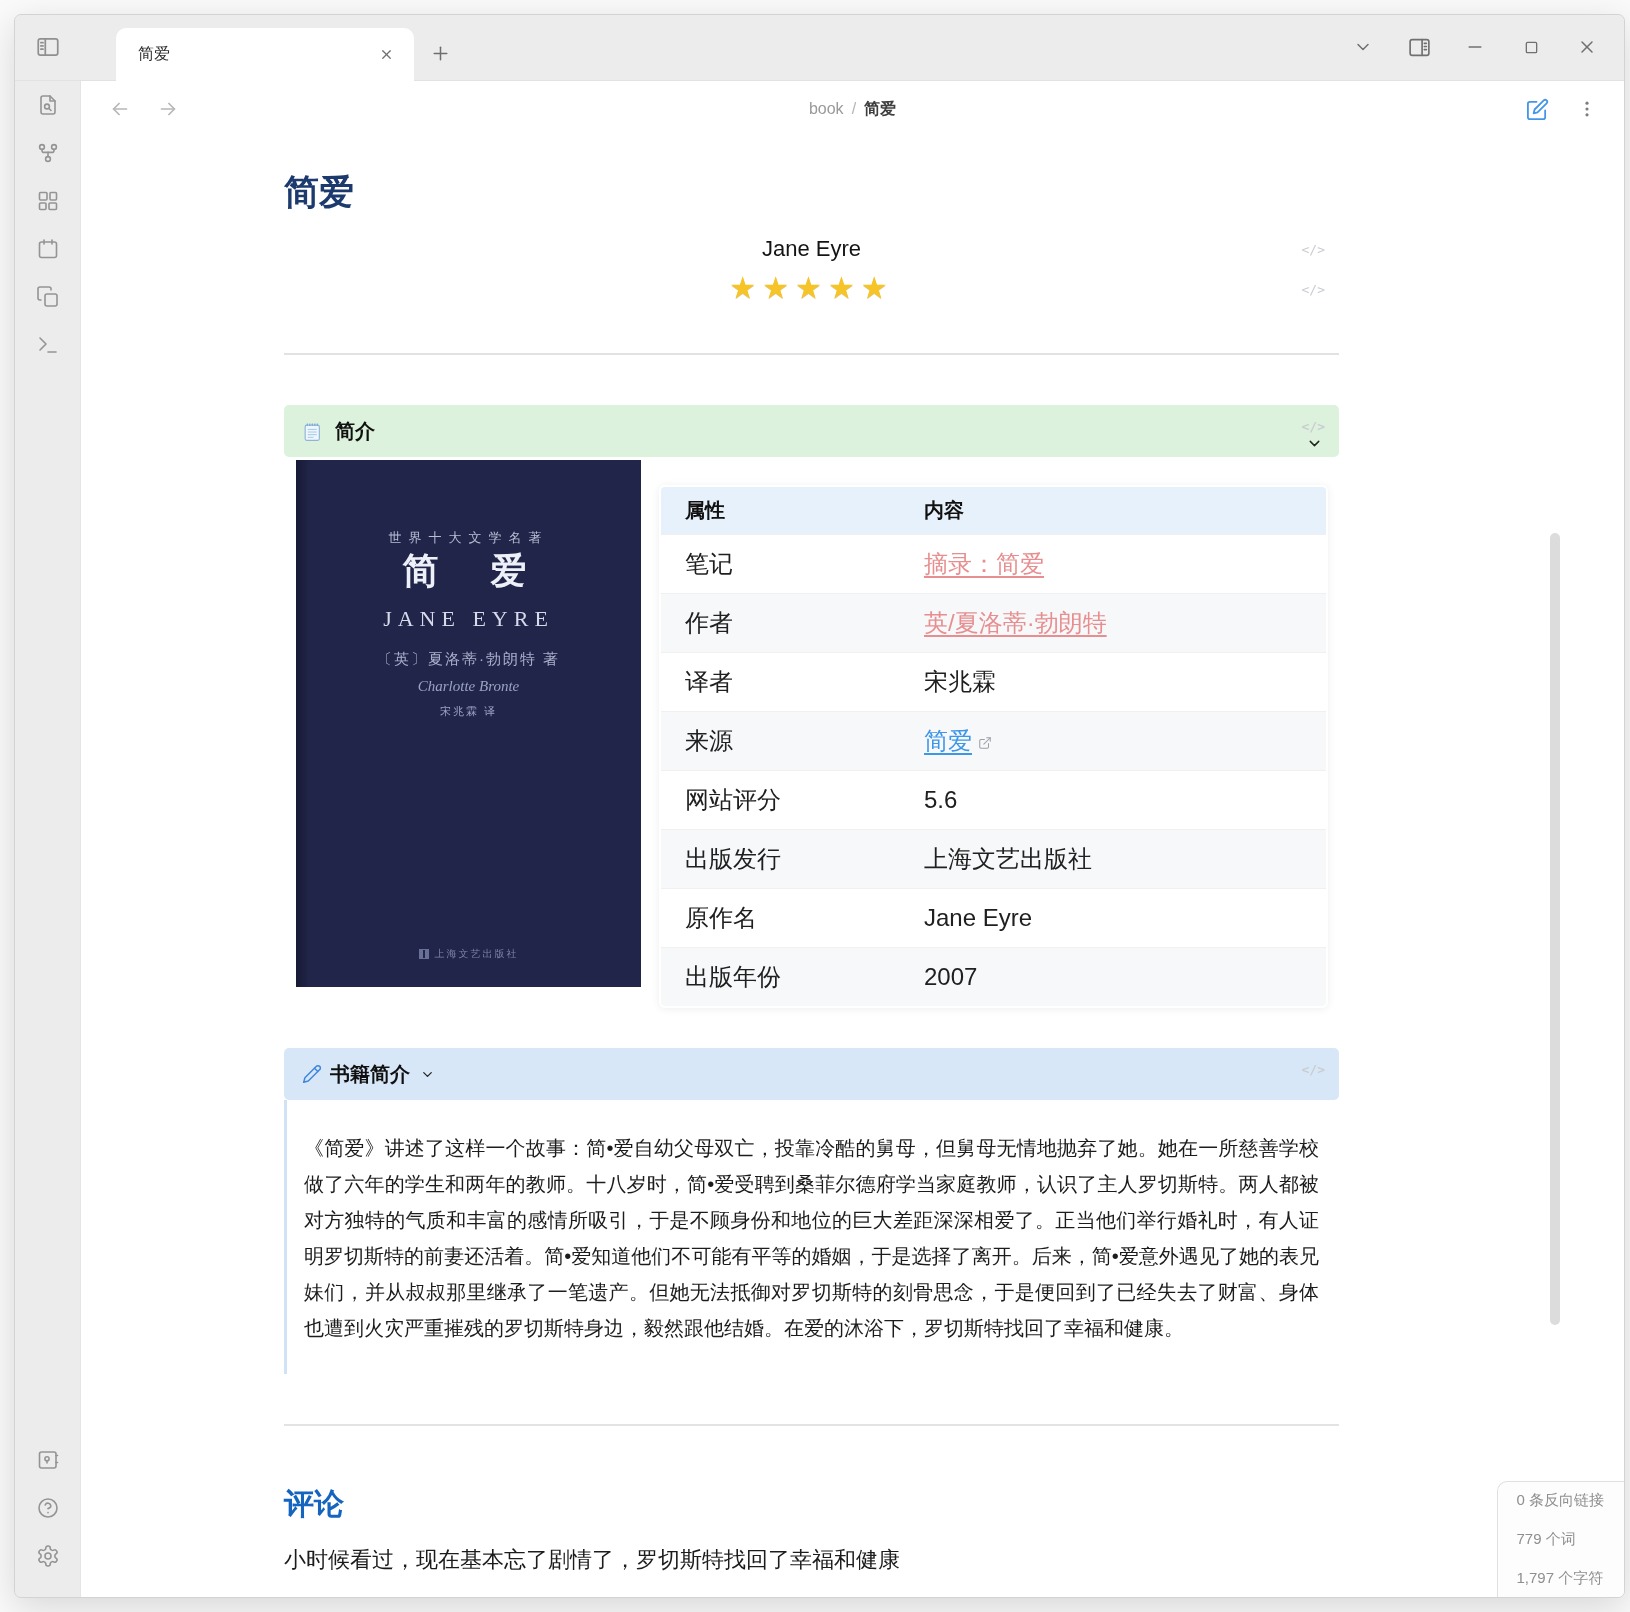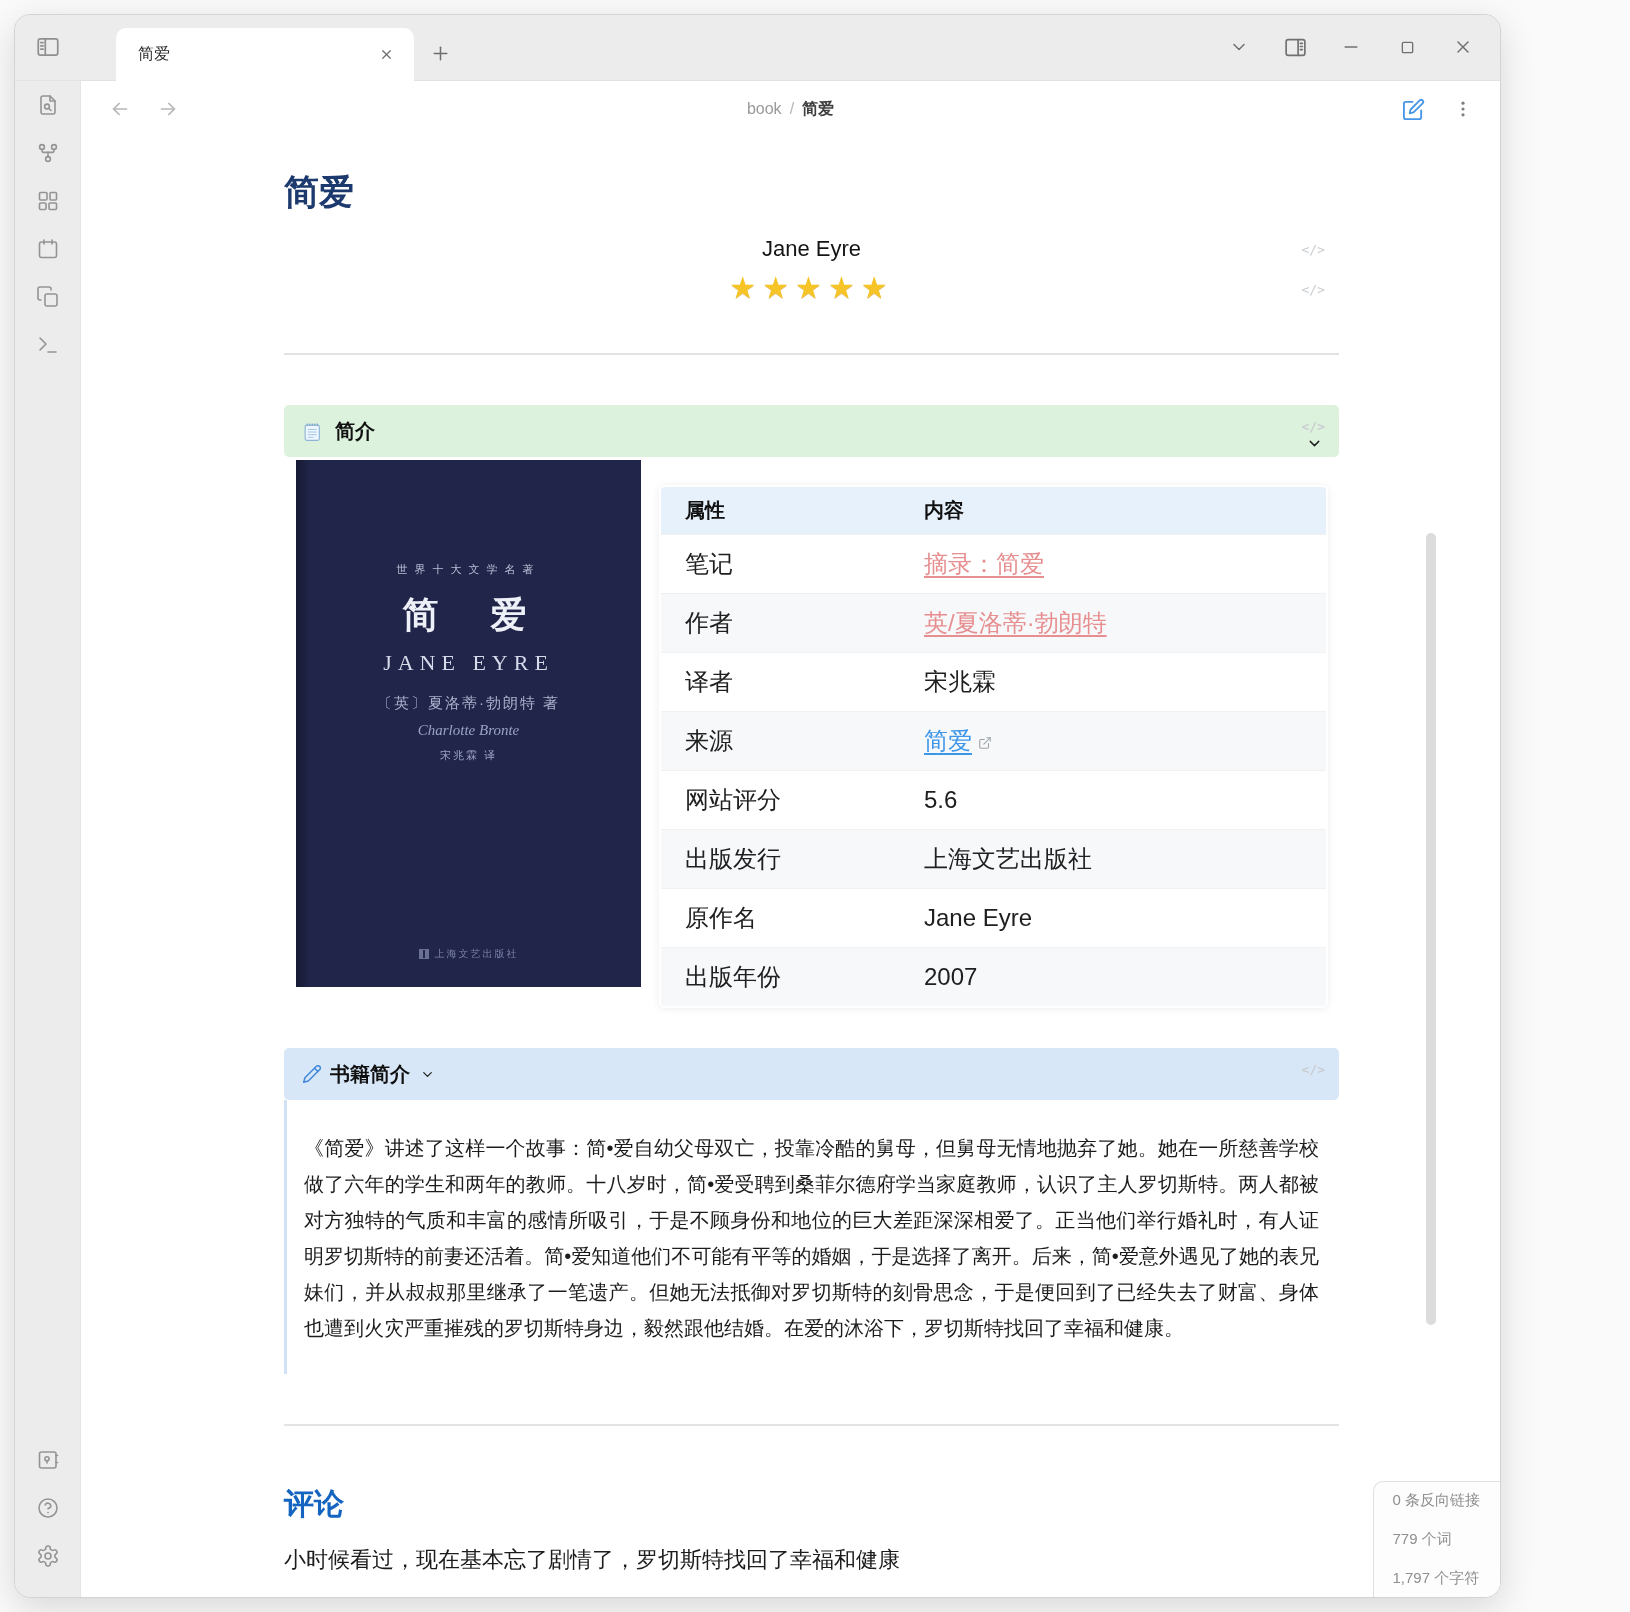--- a/index.html
+++ b/index.html
@@ -1,18 +1,18 @@
 <!DOCTYPE html>
 <html><head>
 <meta charset="utf-8">
 <style>
   * { box-sizing: border-box; margin: 0; padding: 0; }
   html,body { width:1630px; height:1612px; background:#fafafa; font-family:"Liberation Sans","DejaVu Sans",sans-serif; }
-  .window { position:absolute; left:14px; top:14px; width:1487px; height:1584px; background:#ececec;
-            border:1px solid #d3d3d3; border-radius:16px; box-shadow:0 10px 36px rgba(0,0,0,.14); overflow:hidden; }
+  .window { position:absolute; left:14px; top:14px; width:1611px; height:1584px; background:#ececec;
+            border:1px solid #d3d3d3; border-radius:7px; box-shadow:0 10px 36px rgba(0,0,0,.14); overflow:hidden; }
 
   
   .tabbar { height:66px; display:flex; align-items:flex-end; border-bottom:1px solid #e2e2e2; background:#ececec; }
   .ribbon-toggle { width:66px; height:66px; display:flex; align-items:center; justify-content:center; cursor:pointer; }
   .tab { width:298px; height:53px; margin-left:35px; margin-bottom:-1px; background:#fff; border-radius:10px 10px 0 0;
          display:flex; align-items:center; padding:0 14px 0 22px; position:relative; z-index:2; }
   .tab-title { font-size:16px; color:#2d2d2d; }
   .tab-close { margin-left:auto; width:28px; height:28px; display:flex; align-items:center; justify-content:center; border-radius:5px; cursor:pointer; }
   .newtab { width:52px; height:53px; display:flex; align-items:center; justify-content:center; cursor:pointer; }
   .win-controls { margin-left:auto; height:66px; display:flex; align-items:center; gap:30px; padding-right:24px; }
@@ -56,22 +56,22 @@
   .callout-blue { background:#d8e7f8; margin-top:40px;gap:8px; }
   .callout-head .code-mark { top:14px; transform:none; }
   .fold-chevron { position:absolute; right:16px; bottom:5px; cursor:pointer; }
   .inline-chevron { margin-left:2px; cursor:pointer; }
 
   
   .intro-grid { display:flex; gap:18px; padding:3px 11px 0 12px; }
   .cover { width:345px; height:527px; flex:none; background:#212549; position:relative;
            background-image:linear-gradient(90deg, rgba(0,0,0,.30) 0, rgba(0,0,0,0) 4%);
            display:flex; flex-direction:column; align-items:center; text-align:center; }
-  .cover-series { margin-top:102px; font-size:11px; letter-spacing:7px; color:#b9bed6; }
-  .cover-title-cn { margin-top:14px; font-family:"Liberation Serif","DejaVu Serif",serif; font-size:36px;
+  .cover-series { margin-top:69px; font-size:13px; letter-spacing:7px; color:#b9bed6; }
+  .cover-title-cn { margin-top:0; font-family:"Liberation Serif","DejaVu Serif",serif; font-size:36px;
                     letter-spacing:8px; color:#eef0f8; font-weight:700; }
   .cover-title-en { margin-top:10px; font-family:"Liberation Serif","DejaVu Serif",serif; font-size:22px;
                     letter-spacing:6px; color:#d6daeb; }
   .cover-author-cn { margin-top:18px; font-size:15px; letter-spacing:2px; color:#aab0cc; }
   .cover-author-en { margin-top:9px; font-family:"Liberation Serif","DejaVu Serif",serif; font-style:italic;
                      font-size:15px; color:#9ba3c4; }
   .cover-translator { margin-top:9px; font-size:11px; letter-spacing:2px; color:#9ba3c4; }
   .cover-publisher { position:absolute; bottom:26px; left:0; right:0; display:flex; align-items:center;
                      justify-content:center; gap:6px; font-size:10px; letter-spacing:2px; color:#7c83aa; }
   .pub-logo { width:10px; height:10px; border:1px solid #7c83aa; display:inline-block;

